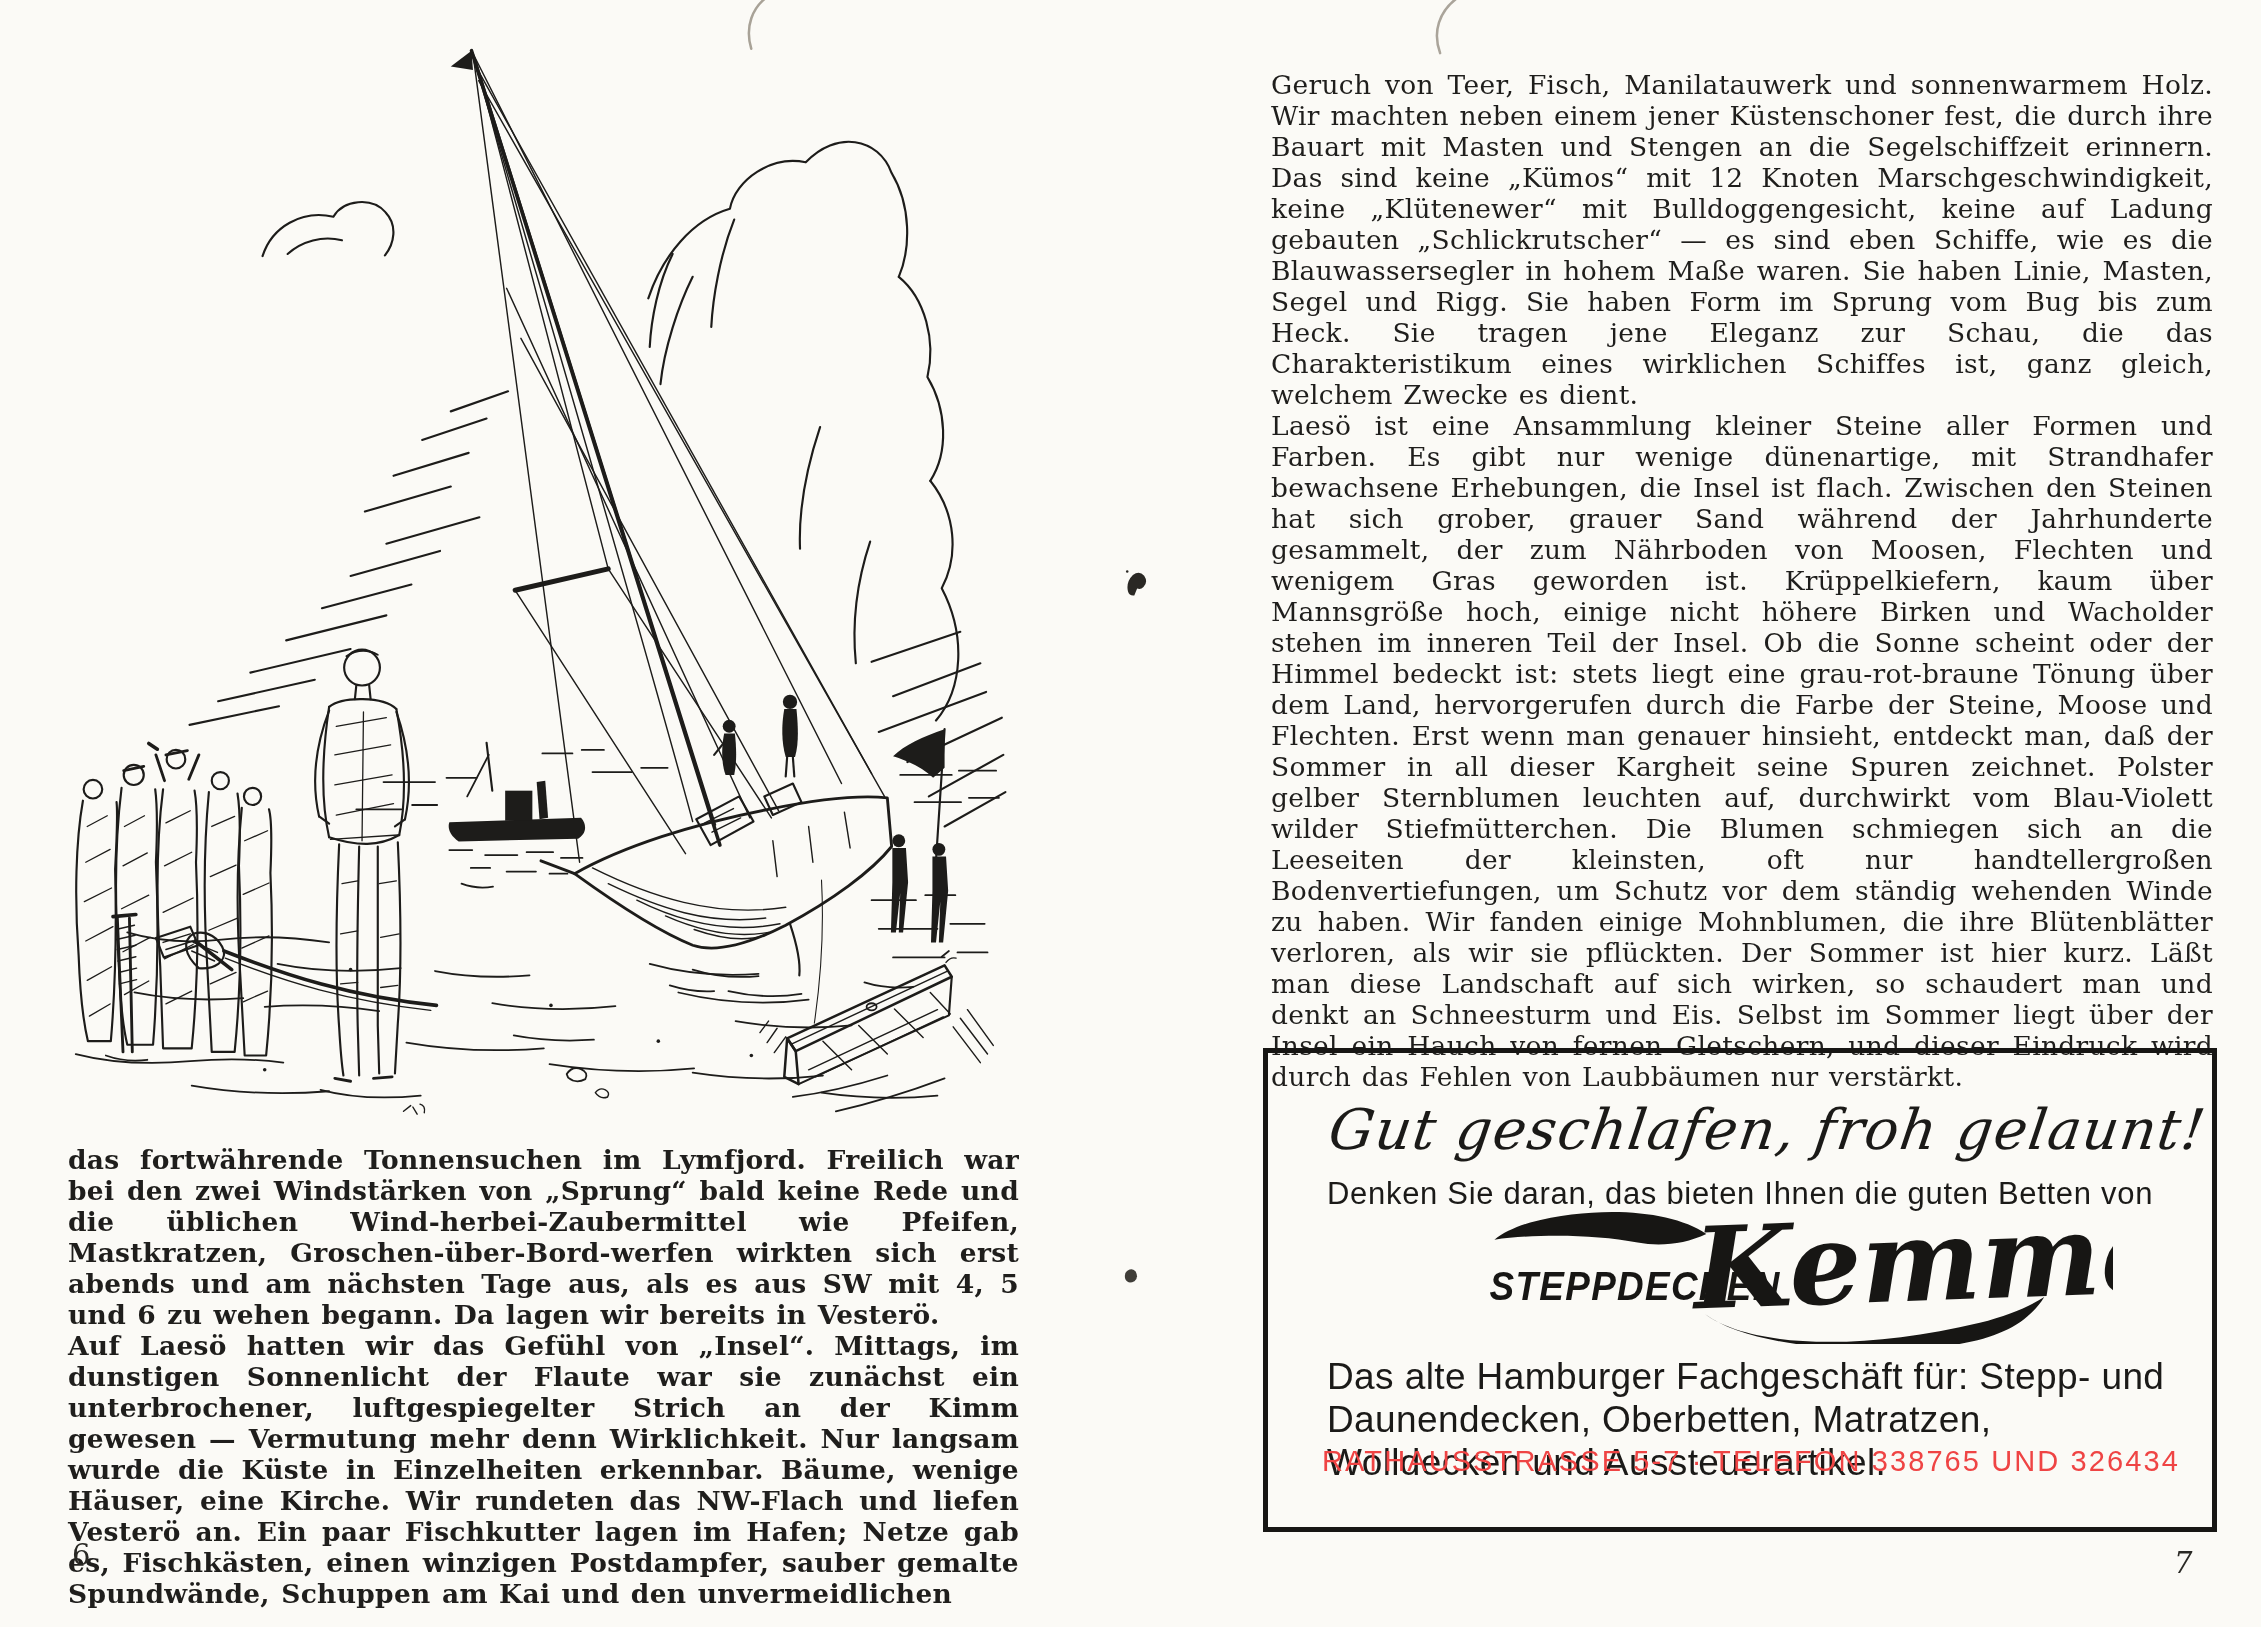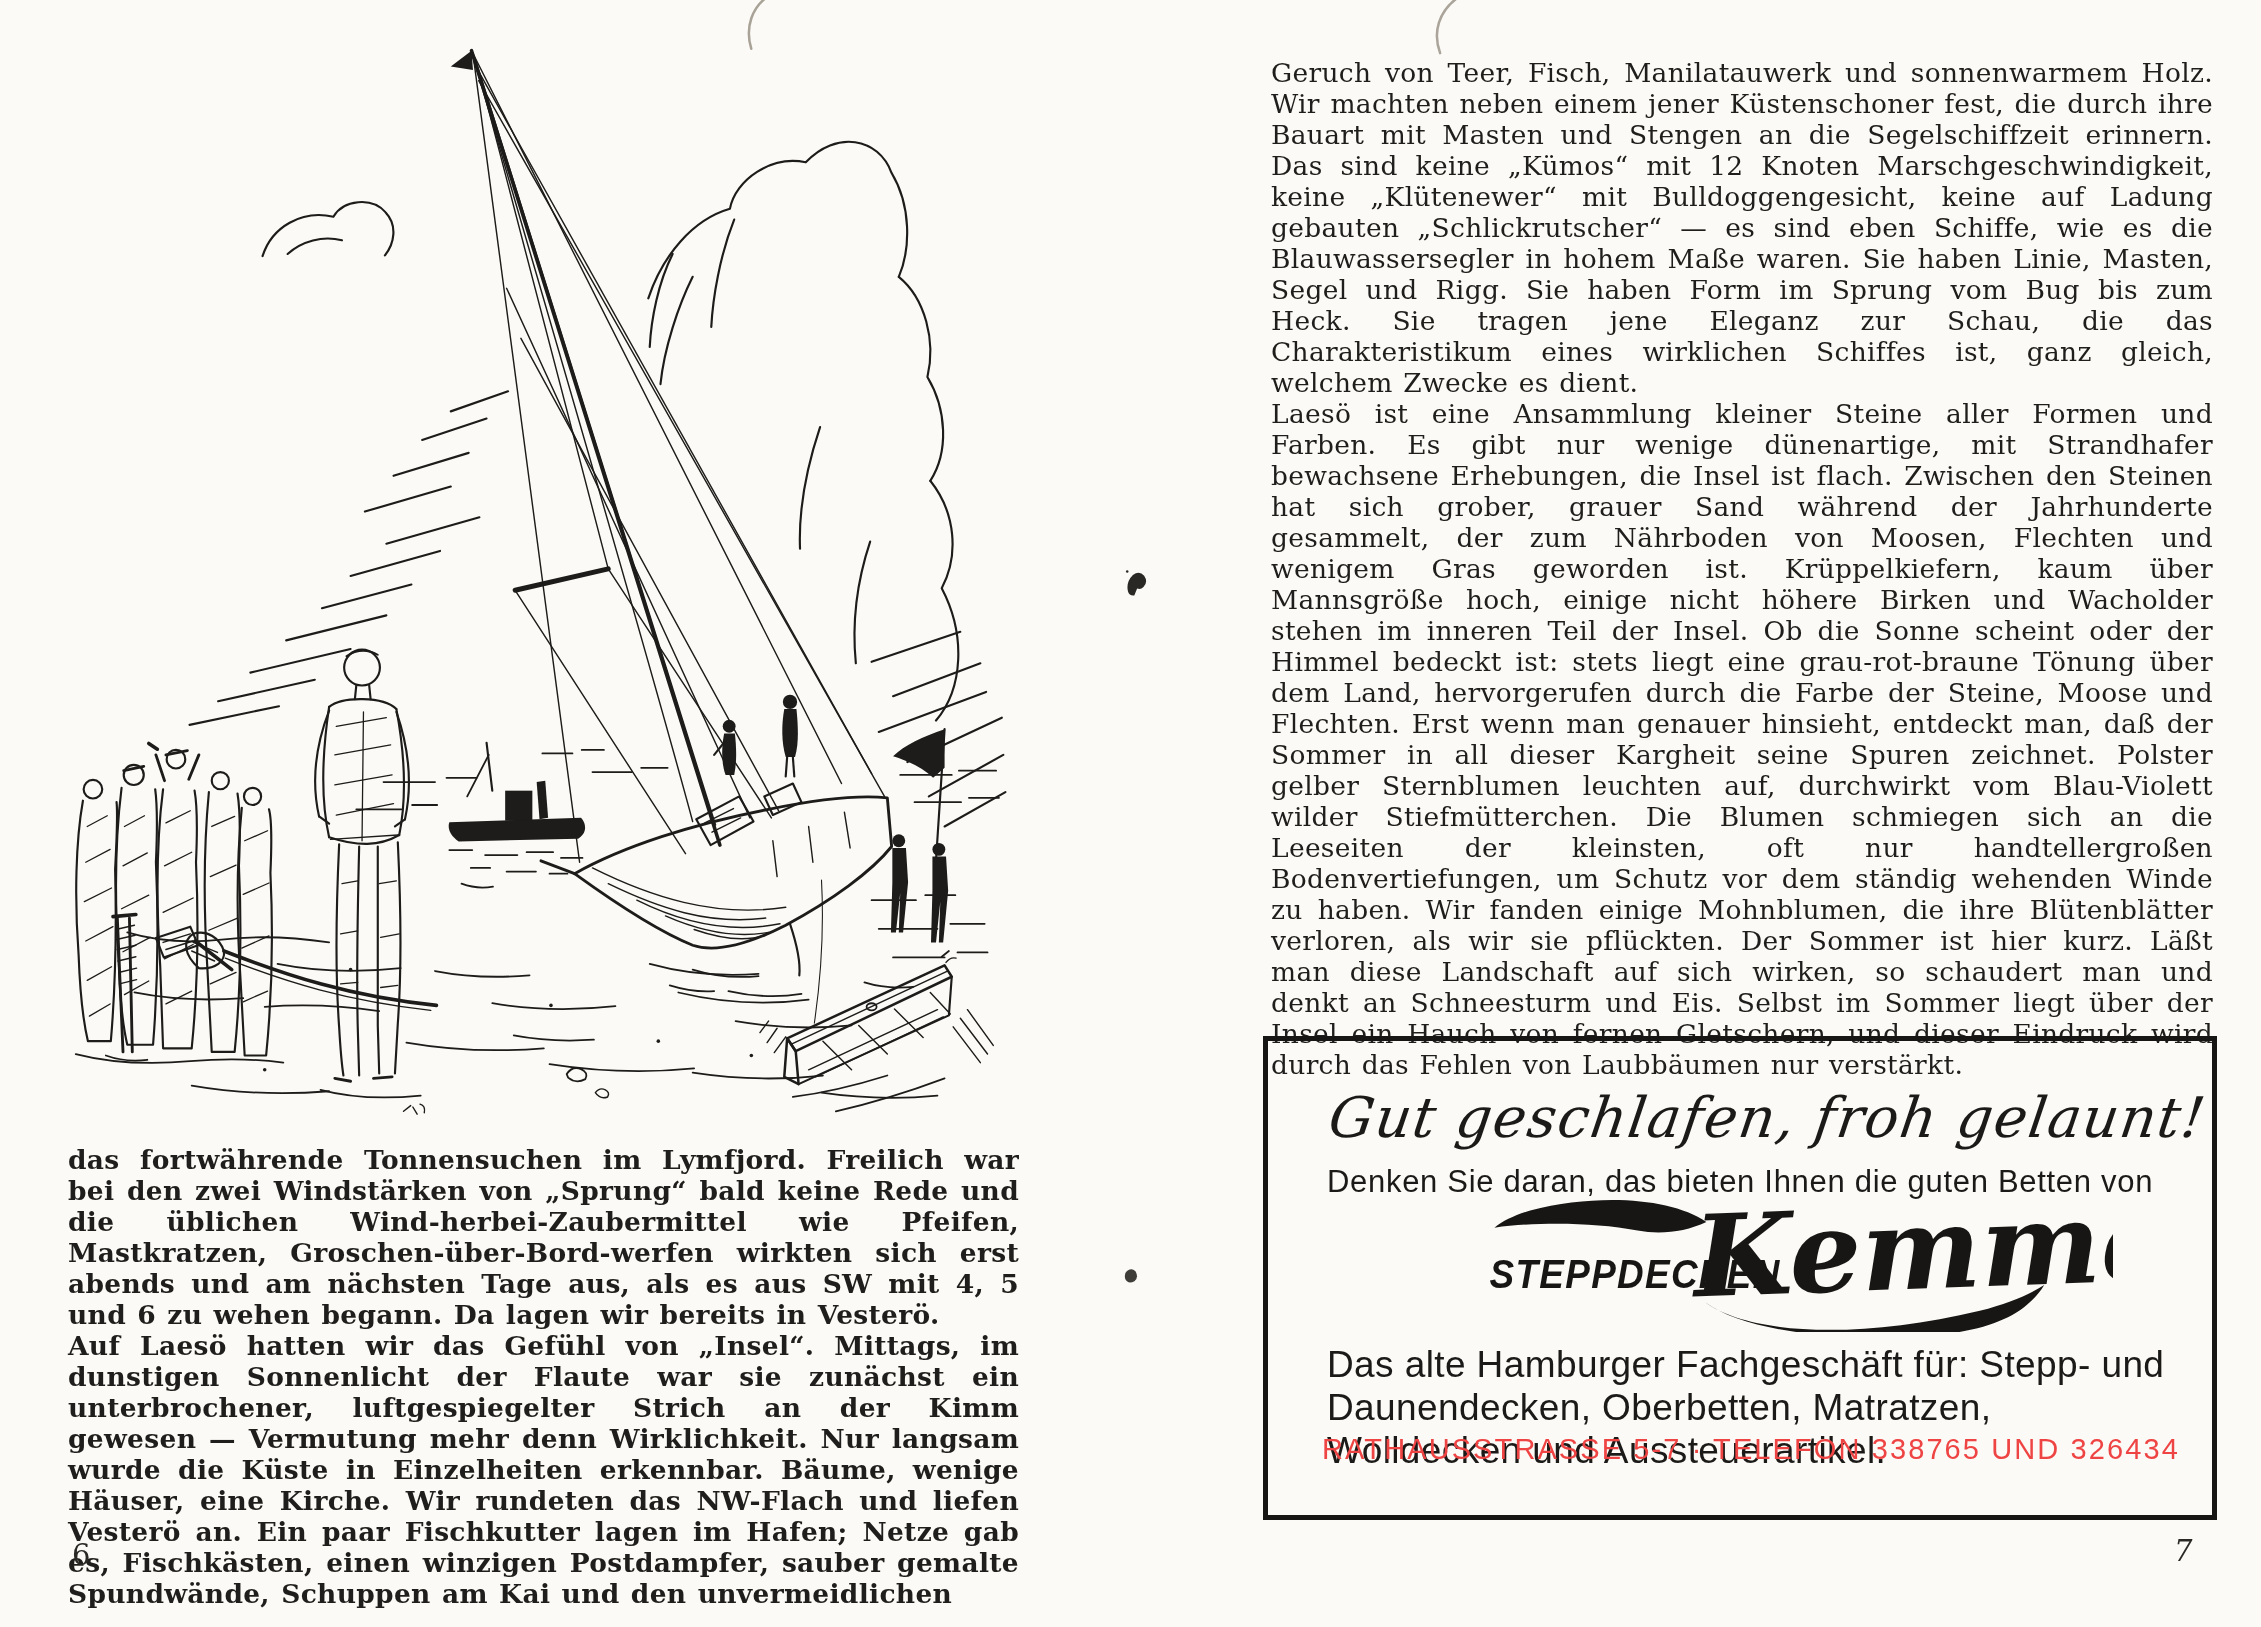--- a/index.html
+++ b/index.html
@@ -4,21 +4,21 @@
 <style>
   html,body{margin:0;padding:0;}
   body{
     width:2261px;height:1628px;position:relative;overflow:hidden;
     background:#fbfaf6;
     font-family:"DejaVu Serif","Liberation Serif",serif;
     color:#1f1e1c;
   }
   .page{position:absolute;top:0;bottom:0;}
   .page-left{left:0;width:1131px;}
-  .page-right{left:1131px;width:1131px;}
+  .page-right{left:1131px;width:1131px;margin-top:12px;}
 
   .body-text{position:absolute;text-align:justify;
     font-size:26.5px;line-height:31px;letter-spacing:0.3px;word-spacing:1.8px;
     hyphens:auto;-webkit-hyphens:auto;}
   .body-text p{margin:0;}
   .left-text{left:68px;top:1144px;width:951px;font-weight:bold;}
   .right-text{left:140px;top:57px;width:942px;}
 
   .page-number{position:absolute;font-size:29px;color:#2a2925;}
   .page-number-left{left:72px;top:1538px;}

